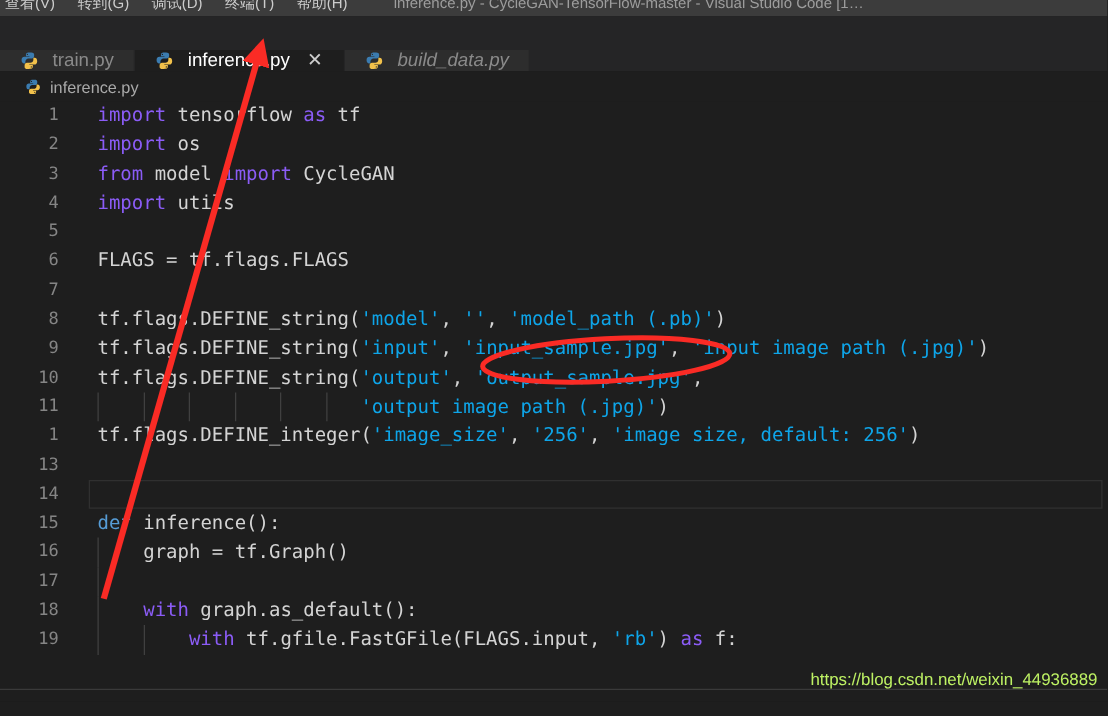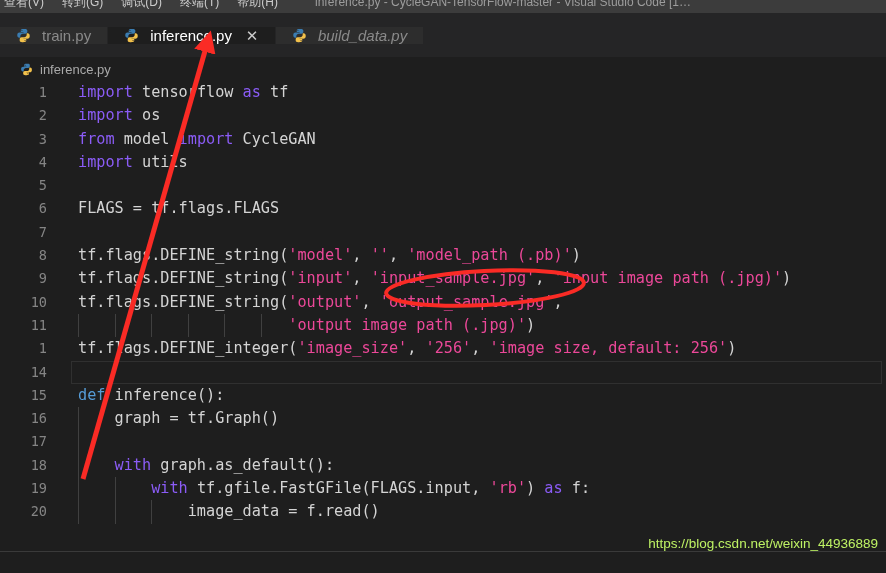--- a/index.html
+++ b/index.html
@@ -59,21 +59,21 @@
   }
 
   
   .tabbar {
     position: absolute;
     left: 0; top: 13px;
     width: 886px;
     height: 44px;
     background: #252526;
     display: flex;
-    align-items: center;
+    align-items: flex-end;
     overflow: hidden;
   }
   .tab {
     display: flex;
     align-items: center;
     gap: 11px;
     padding: 0 16px;
     background: #2d2d2d;
     border-right: 1px solid #252526;
     min-width: 0;
@@ -186,21 +186,21 @@
     width: 1px;
     height: 100%;
     background: #404040;
   }
 
   
   .t-kw      { color: #8b5cf6; }
   .t-kw2     { color: #8b5cf6; }
   .t-def     { color: #569cd6; }
   .t-plain   { color: #d4d4d4; }
-  .t-str     { color: #ec4899; }
+  .t-str     { color: #0ea5e9; }
 
   
   .annot-layer {
     position: absolute;
     left: 0; top: 0;
     width: 886px;
     height: 573px;
     pointer-events: none;
   }
 
@@ -291,27 +291,27 @@
       <div class="code-row"><span class="gutter">3</span><span class="code"><span class="t-kw">from</span><span class="t-plain"> model </span><span class="t-kw">import</span><span class="t-plain"> CycleGAN</span></span></div>
       <div class="code-row"><span class="gutter">4</span><span class="code"><span class="t-kw">import</span><span class="t-plain"> utils</span></span></div>
       <div class="code-row"><span class="gutter">5</span><span class="code"></span></div>
       <div class="code-row"><span class="gutter">6</span><span class="code"><span class="t-plain">FLAGS = tf.flags.FLAGS</span></span></div>
       <div class="code-row"><span class="gutter">7</span><span class="code"></span></div>
       <div class="code-row"><span class="gutter">8</span><span class="code"><span class="t-plain">tf.flags.DEFINE_string(</span><span class="t-str">'model'</span><span class="t-plain">, </span><span class="t-str">''</span><span class="t-plain">, </span><span class="t-str">'model_path (.pb)'</span><span class="t-plain">)</span></span></div>
       <div class="code-row"><span class="gutter">9</span><span class="code"><span class="t-plain">tf.flags.DEFINE_string(</span><span class="t-str">'input'</span><span class="t-plain">, </span><span class="t-str">'input_sample.jpg'</span><span class="t-plain">, </span><span class="t-str">'input image path (.jpg)'</span><span class="t-plain">)</span></span></div>
       <div class="code-row"><span class="gutter">10</span><span class="code"><span class="t-plain">tf.flags.DEFINE_string(</span><span class="t-str">'output'</span><span class="t-plain">, </span><span class="t-str">'output_sample.jpg'</span><span class="t-plain">,</span></span></div>
       <div class="code-row"><span class="gutter">11</span><span class="ig" style="left: 78px;"></span><span class="ig" style="left: 114.6px;"></span><span class="ig" style="left: 151.2px;"></span><span class="ig" style="left: 187.8px;"></span><span class="ig" style="left: 224.4px;"></span><span class="ig" style="left: 261px;"></span><span class="code"><span class="t-plain">                       </span><span class="t-str">'output image path (.jpg)'</span><span class="t-plain">)</span></span></div>
       <div class="code-row"><span class="gutter">1</span><span class="code"><span class="t-plain">tf.flags.DEFINE_integer(</span><span class="t-str">'image_size'</span><span class="t-plain">, </span><span class="t-str">'256'</span><span class="t-plain">, </span><span class="t-str">'image size, default: 256'</span><span class="t-plain">)</span></span></div>
+      <div class="code-row"><span class="gutter">13</span><span class="code"></span></div>
       <div class="code-row current-line"><span class="gutter">14</span><span class="code"></span></div>
       <div class="code-row"><span class="gutter">15</span><span class="code"><span class="t-def">def</span><span class="t-plain"> </span><span class="t-plain">inference</span><span class="t-plain">():</span></span></div>
       <div class="code-row"><span class="gutter">16</span><span class="ig" style="left: 78px;"></span><span class="code"><span class="t-plain">    graph = tf.Graph()</span></span></div>
       <div class="code-row"><span class="gutter">17</span><span class="ig" style="left: 78px;"></span><span class="code"></span></div>
       <div class="code-row"><span class="gutter">18</span><span class="ig" style="left: 78px;"></span><span class="code"><span class="t-plain">    </span><span class="t-kw">with</span><span class="t-plain"> graph.as_default():</span></span></div>
       <div class="code-row"><span class="gutter">19</span><span class="ig" style="left: 78px;"></span><span class="ig" style="left: 114.6px;"></span><span class="code"><span class="t-plain">        </span><span class="t-kw">with</span><span class="t-plain"> tf.gfile.FastGFile(FLAGS.input, </span><span class="t-str">'rb'</span><span class="t-plain">) </span><span class="t-kw2">as</span><span class="t-plain"> f:</span></span></div>
-      <div class="code-row"><span class="gutter">20</span><span class="ig" style="left: 78px;"></span><span class="ig" style="left: 114.6px;"></span><span class="ig" style="left: 151.2px;"></span><span class="code"><span class="t-plain">            image_data = f.read()</span></span></div>
     </div>
 
   <svg class="annot-layer" id="annot-layer" width="886" height="573">
     <defs>
       <marker id="arrowhead" markerWidth="4.4" markerHeight="4.4" refX="1.6" refY="2.2" orient="auto">
         <polygon points="0,0 4.4,2.2 0,4.4" id="arrowhead-poly" fill="#fa2b25"></polygon>
       </marker>
     </defs>
     <line id="annot-arrow" stroke-width="5" marker-end="url(#arrowhead)" x1="83" y1="479" x2="207" y2="44" stroke="#fa2b25"></line>
     <ellipse id="annot-ellipse" fill="none" stroke-width="4" cx="485" cy="288" rx="99" ry="17" stroke="#fa2b25" transform="rotate(-3 485 288)"></ellipse>

